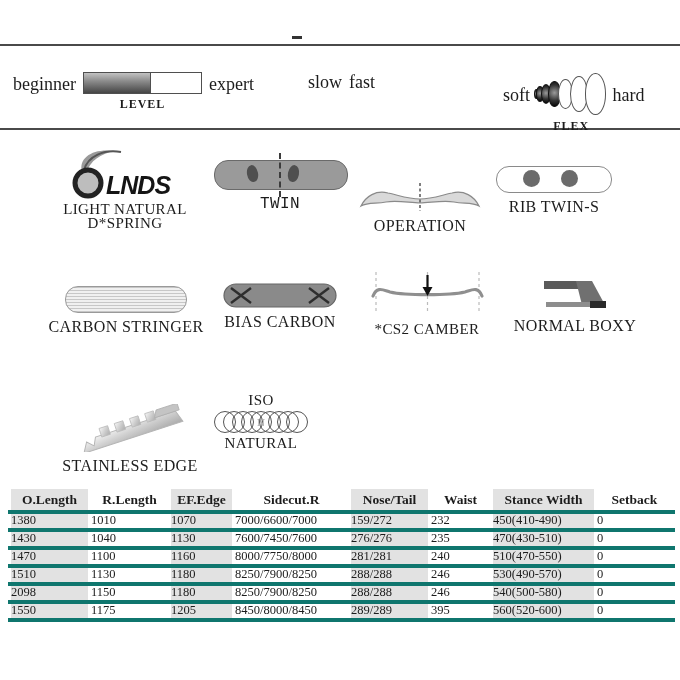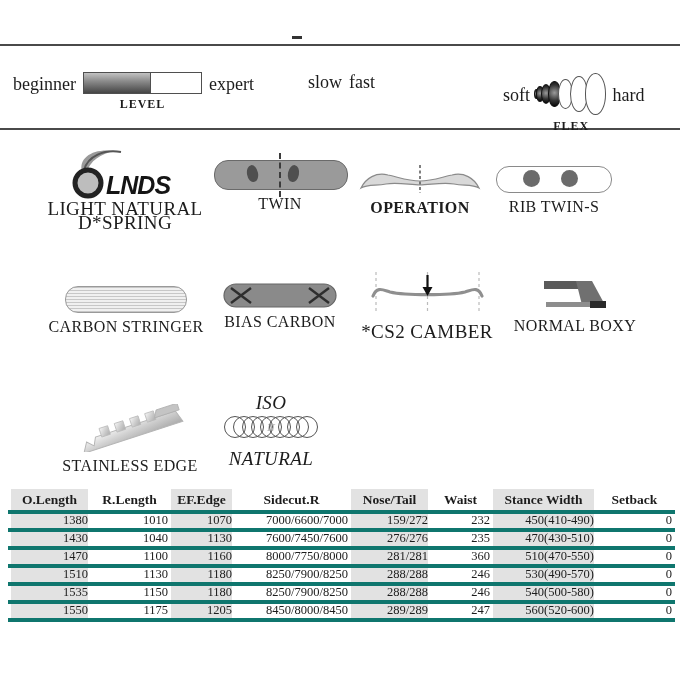--- a/index.html
+++ b/index.html
@@ -23,21 +23,21 @@
   .sbar { width:8px; border:1px solid #4f4f4f; background:#fff; box-sizing:border-box; }
   .sbar.filled { background:linear-gradient(to bottom,#e6e6e6,#5e5e5e); }
 
   .flex-els { display:flex; align-items:center; height:44px; }
   .fel { border-radius:50%; box-sizing:border-box; margin-left:-3px; background:#fff; border:1.4px solid #555; }
   .fel.filled { background:radial-gradient(circle at 50% 45%, #9a9a9a 0%, #333 55%, #000 100%); border:1px solid #111; }
 
   
   .feature { position:absolute; display:flex; flex-direction:column; align-items:center; }
   .fcap { font-size:16px; letter-spacing:0.4px; margin-top:5px; white-space:nowrap; text-align:center; }
-  .fcap.small { font-size:19px; }
+  .fcap.small { font-size:15px; }
   .fcap.two-line { line-height:14px; margin-top:2px; }
   .twin-wrap { position:relative; width:132px; height:30px; }
   .twin-board { width:132px; height:28px; background:#9a9a9a; border:1px solid #6a6a6a; border-radius:14px; }
   .twin-dash { position:absolute; left:65px; top:-7px; height:44px; border-left:2px dashed #3c3c3c; }
   .foot { position:absolute; width:11px; height:17px; background:#4f4f4f; border-radius:50% 50% 46% 46%; top:5px; }
   .foot.l { left:33px; transform:rotate(-10deg); }
   .foot.r { left:74px; transform:rotate(10deg); }
 
   .rib-board { width:114px; height:25px; background:#fff; border:1.5px solid #8a8a8a; border-radius:13px; position:relative; }
   .rib-dot { position:absolute; width:17px; height:17px; border-radius:50%; background:#6b6b6b; top:3px; }
@@ -50,21 +50,21 @@
   .iso-c { width:22px; height:22px; border:1.4px solid #555; border-radius:50%; box-sizing:border-box;
     margin-left:-13px; display:flex; align-items:center; justify-content:center;
     font-size:11px; font-weight:bold; color:#b0b0b0; background:transparent; }
   .iso-c:first-child { margin-left:0; }
 
   
   .spec-wrap { position:absolute; left:8px; top:489px; width:664px; }
   table.spec { border-collapse:collapse; width:664px; table-layout:fixed; }
   .spec th { font-size:13.5px; font-weight:bold; padding:3px 0 2px; text-align:center;
     border-left:3px solid #fff; border-right:3px solid #fff; }
-  .spec td { font-size:12.5px; line-height:13px; padding:0 0 1px; text-align:right;
+  .spec td { font-size:12.5px; line-height:13px; padding:0 0 1px; text-align:left;
     border-left:3px solid #fff; border-right:3px solid #fff; }
   .spec tr { border-bottom:4px solid #0f766e; }
   .spec .shaded { background:var(--shade,#e2e2e2); }
 </style>
 </head>
 <body>
 
 <div class="page">
 
   <div class="top-dash"></div>
@@ -110,31 +110,31 @@
       <path d="M18,22 C22,8 38,1 55,4" stroke="#555" stroke-width="2" fill="none"></path>
       <circle cx="22" cy="35" r="13" fill="#bdbdbd" stroke="#222" stroke-width="5"></circle>
       <text x="40" y="46" font-size="25" font-style="italic" font-weight="bold" font-family="Liberation Sans, sans-serif" fill="#151515" letter-spacing="-1">LNDS</text>
     </svg>
     <div class="fcap small two-line">
       <div>LIGHT NATURAL</div>
       <div>D*SPRING</div>
     </div>
   </div>
 
-  <div class="feature" style="left:212px; top:160px; width:136px;">
+  <div class="feature" style="left:212px; top:160px; width:136px;font-family:Liberation Mono, monospace;">
     <div class="twin-wrap">
       <div class="twin-board"></div>
       <div class="foot l"></div>
       <div class="foot r"></div>
       <div class="twin-dash"></div>
     </div>
     <div class="fcap">TWIN</div>
   </div>
 
-  <div class="feature" style="left:354px; top:164px; width:132px;font-weight:bold;">
+  <div class="feature" style="left:354px; top:182px; width:132px;">
     <svg width="124" height="30" viewBox="0 0 124 30">
       <path d="M3,24 C8,14 18,8 30,11 C40,13 50,17 62,17 C74,17 84,13 94,11 C106,8 116,14 121,24
                C114,20 106,22 96,20 C84,18 72,21 62,21 C52,21 40,18 28,20 C18,22 10,20 3,24 Z" fill="#d9d9d9" stroke="#8a8a8a" stroke-width="1.2"></path>
       <line x1="62" y1="1" x2="62" y2="29" stroke="#555" stroke-width="1.5" stroke-dasharray="3,2.5"></line>
     </svg>
     <div class="fcap">OPERATION</div>
   </div>
 
   <div class="feature" style="left:494px; top:166px; width:120px;">
     <div class="rib-board">
@@ -194,34 +194,34 @@
         <rect x="30" y="15" width="9" height="9" fill="url(#metal)" stroke="#bbb" stroke-width="0.8"></rect>
         <rect x="46" y="15" width="9" height="9" fill="url(#metal)" stroke="#bbb" stroke-width="0.8"></rect>
         <rect x="62" y="15" width="9" height="9" fill="url(#metal)" stroke="#bbb" stroke-width="0.8"></rect>
         <rect x="78" y="15" width="9" height="9" fill="url(#metal)" stroke="#bbb" stroke-width="0.8"></rect>
         <polygon points="90,15 112,15 112,22 86,22" fill="#c4c4c4" stroke="#b0b0b0" stroke-width="0.8"></polygon>
       </g>
     </svg>
     <div class="fcap">STAINLESS EDGE</div>
   </div>
 
-  <div class="feature" style="left:204px; top:392px; width:134px;font-style:italic;">
+  <div class="feature" style="left:194px; top:392px; width:134px;">
     <div class="fcap small" style="margin-top:0">ISO</div>
     <div class="iso-circles">
         <div class="iso-c"></div>
         <div class="iso-c"></div>
         <div class="iso-c"></div>
         <div class="iso-c"></div>
         <div class="iso-c">N</div>
         <div class="iso-c"></div>
         <div class="iso-c"></div>
         <div class="iso-c"></div>
         <div class="iso-c"></div>
       </div>
-    <div class="fcap small" style="margin-top:8px">NATURAL</div>
+    <div class="fcap small" style="margin-top:0">NATURAL</div>
   </div>
 
   <div class="spec-wrap">
     <table class="spec">
       <colgroup>
         <col style="width:80px">
           <col style="width:80px">
           <col style="width:64px">
           <col style="width:116px">
         <col style="width:80px">
@@ -261,51 +261,51 @@
             <td>235</td>
             <td class="shaded">470(430-510)</td>
             <td>0</td>
           </tr>
           <tr>
             <td class="shaded">1470</td>
             <td>1100</td>
             <td class="shaded">1160</td>
             <td>8000/7750/8000</td>
             <td class="shaded">281/281</td>
-            <td>360</td>
+            <td>240</td>
             <td class="shaded">510(470-550)</td>
             <td>0</td>
           </tr>
           <tr>
             <td class="shaded">1510</td>
             <td>1130</td>
             <td class="shaded">1180</td>
             <td>8250/7900/8250</td>
             <td class="shaded">288/288</td>
             <td>246</td>
             <td class="shaded">530(490-570)</td>
             <td>0</td>
           </tr>
           <tr>
-            <td class="shaded">1535</td>
+            <td class="shaded">2098</td>
             <td>1150</td>
             <td class="shaded">1180</td>
             <td>8250/7900/8250</td>
             <td class="shaded">288/288</td>
             <td>246</td>
             <td class="shaded">540(500-580)</td>
             <td>0</td>
           </tr>
           <tr>
             <td class="shaded">1550</td>
             <td>1175</td>
             <td class="shaded">1205</td>
             <td>8450/8000/8450</td>
             <td class="shaded">289/289</td>
-            <td>247</td>
+            <td>395</td>
             <td class="shaded">560(520-600)</td>
             <td>0</td>
           </tr>
         </tbody>
     </table>
   </div>
 
 </div>
 
 </body></html>

